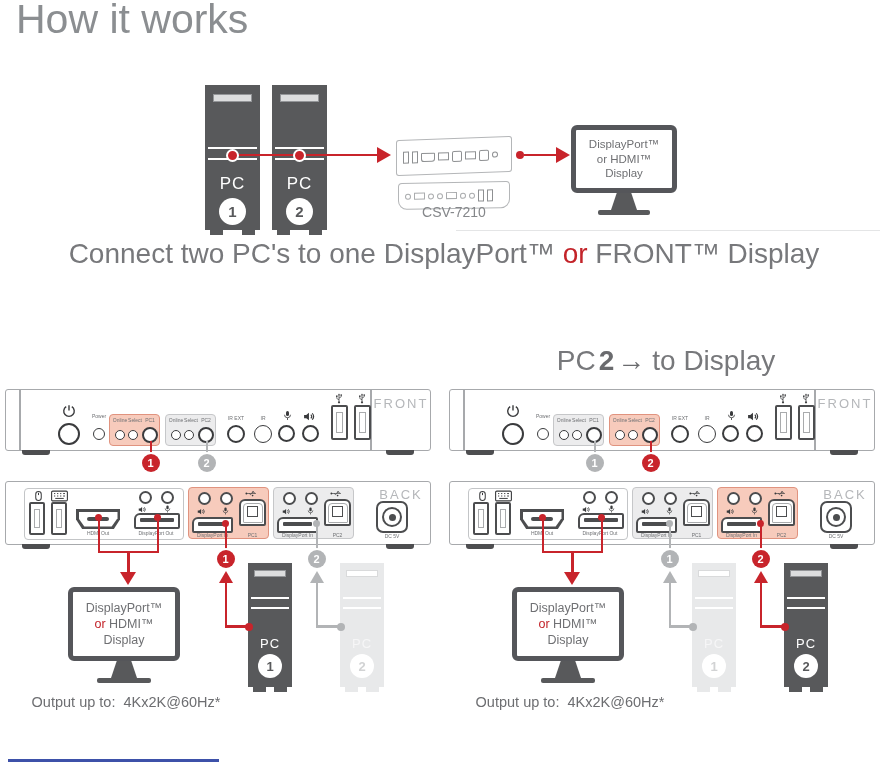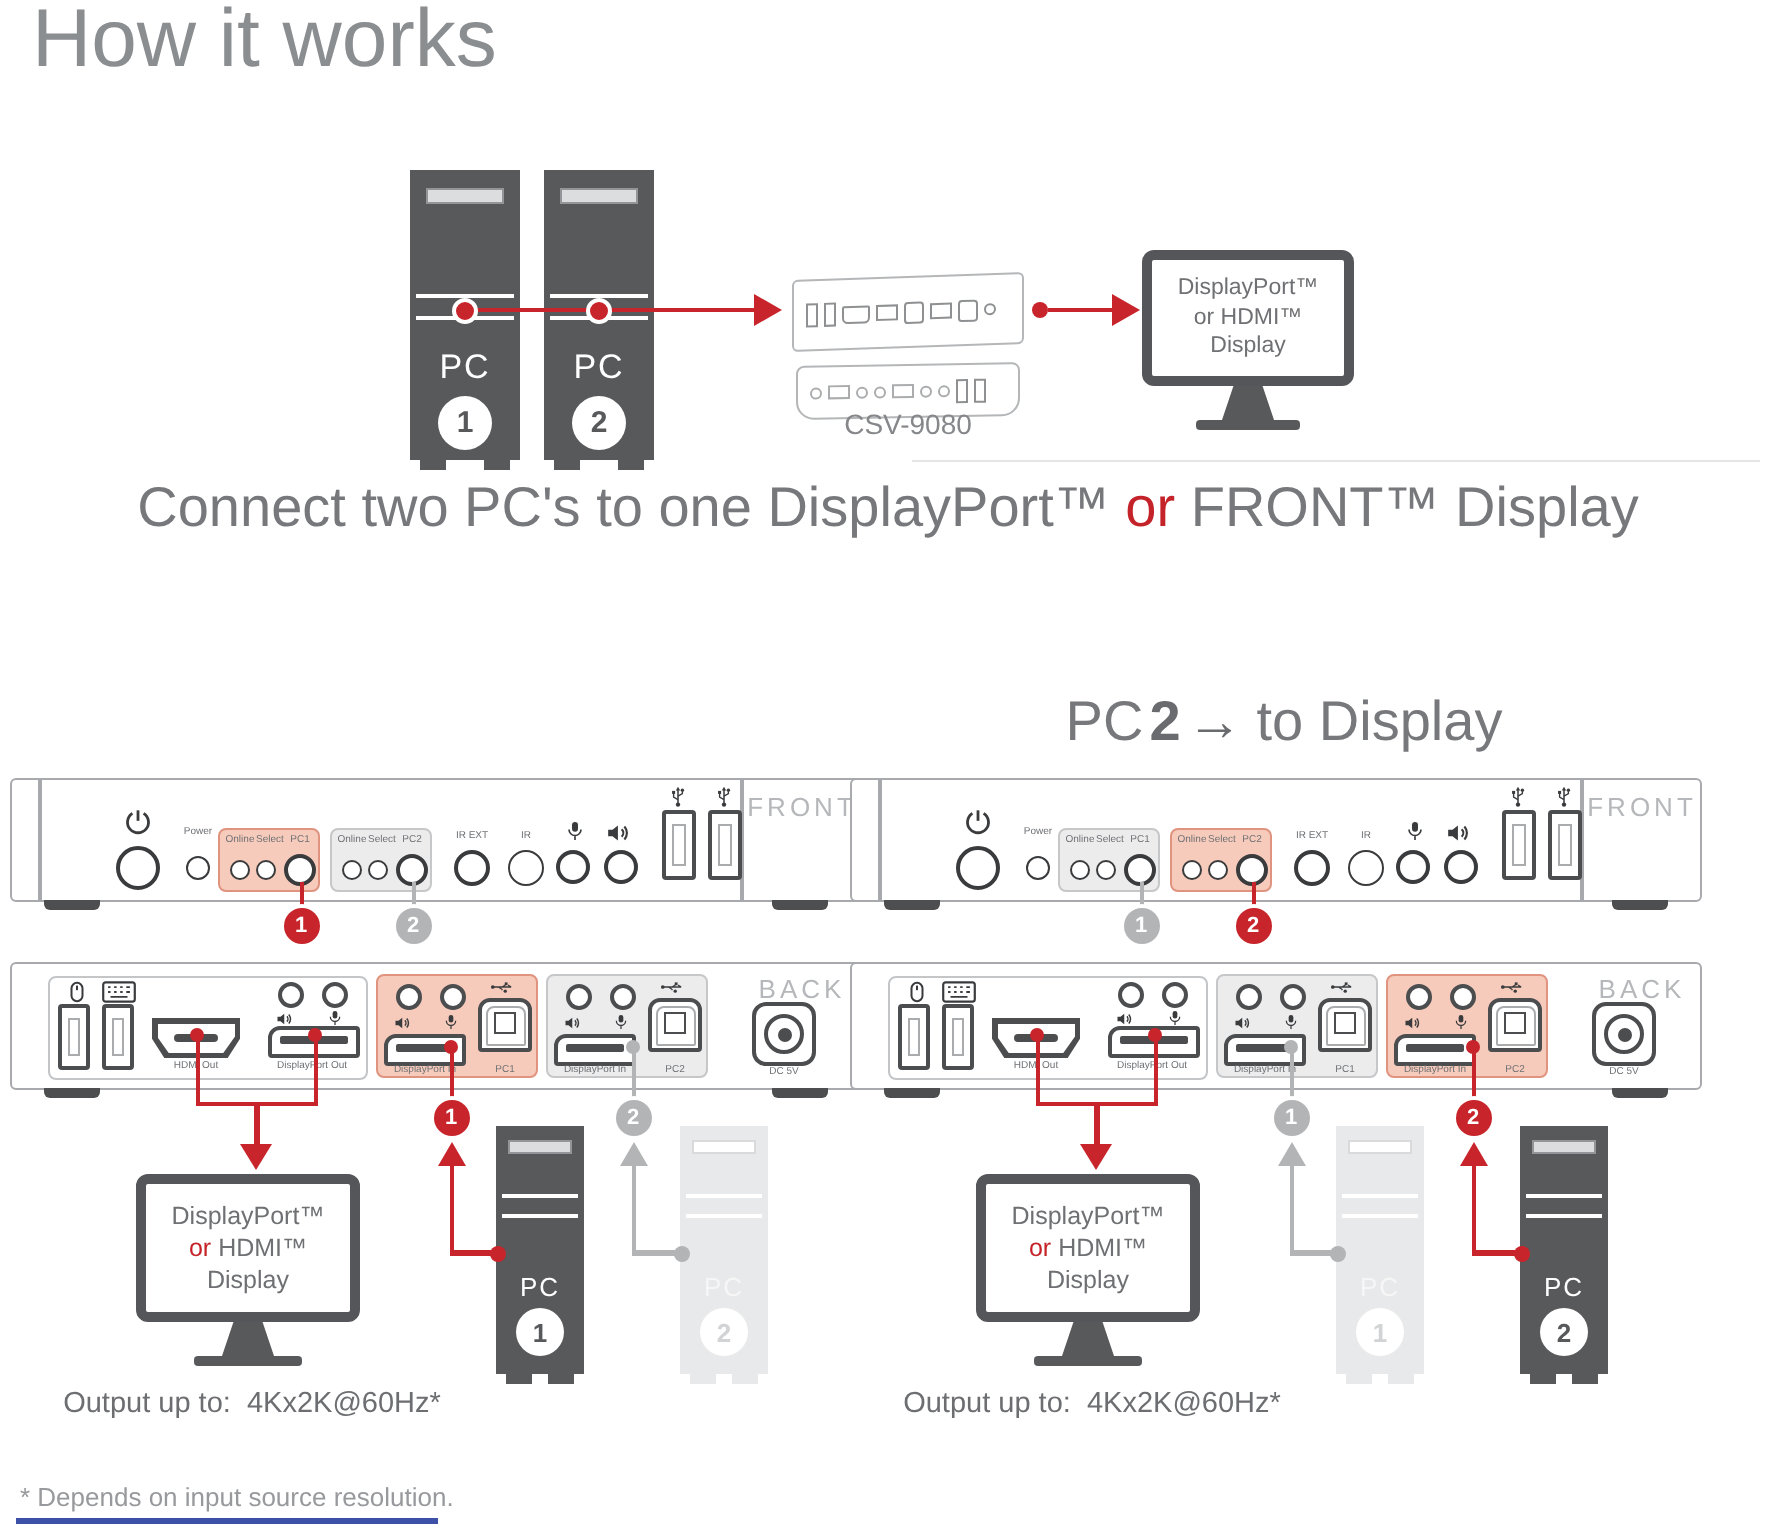--- a/index.html
+++ b/index.html
@@ -56,21 +56,21 @@
   .mon-stand{position:absolute;background:#58595b;clip-path:polygon(22% 0,78% 0,100% 100%,0 100%);}
   .mon-base{position:absolute;background:#58595b;border-radius:2px;}
   .mon-top{left:571px;top:125px;width:106px;}
   .mon-top .mon-screen{width:106px;height:68px;font-size:11.5px;line-height:1.3;color:#6f7073;}
   .mon-top .mon-stand{left:40px;top:68px;width:26px;height:17px;}
   .mon-top .mon-base{left:27px;top:85px;width:52px;height:5px;}
 
   
   #columns{position:absolute;left:0;top:345px;width:888px;height:400px;}
   .column{position:absolute;top:0;width:444px;height:400px;}
-  .col-left{left:0}.col-right{left:420px}
+  .col-left{left:0}.col-right{left:444px}
   .col-heading{position:absolute;top:0;left:0;width:100%;text-align:center;font-size:28px;color:#77787b;}
   .col-heading b{color:#6a6b6e;margin:0 3px;}
   .col-heading .h-arrow{font-weight:bold;color:#6a6b6e;margin-right:7px;}
 
   
   .active-pc1{--c1:#c8242b;--c2:#b2b4b6;--bg1:#f7cbbc;--bd1:#e0937f;--bg2:#ececed;--bd2:#c6c7c9;}
   .active-pc2{--c1:#b2b4b6;--c2:#c8242b;--bg1:#ececed;--bd1:#c6c7c9;--bg2:#f7cbbc;--bd2:#e0937f;}
 
   
   .panel{position:absolute;left:5px;width:424px;background:#fff;border:1.5px solid #a7a9ac;border-radius:3px;box-sizing:content-box;}
@@ -184,21 +184,21 @@
         <span class="kf-bar"></span>
         <span class="kf"></span>
         <span class="kf"></span>
         <span class="kf-bar"></span>
         <span class="kf"></span>
         <span class="kf"></span>
         <span class="kp kp-usb"></span>
         <span class="kp kp-usb"></span>
       </div>
     </div>
-    <div class="device-label">CSV-9080</div>
+    <div class="device-label">CSV-7210</div>
 
     <div class="dotc" style="left:516px;top:151px;width:8px;height:8px;"></div>
     <div class="hline" style="left:524px;top:153.5px;width:34px;"></div>
     <div class="arr-right" style="left:556px;top:147px;"></div>
 
     <div class="monitor mon-top">
       <div class="mon-screen">
         <div class="mon-text">
           <div>DisplayPort™</div>
           <div>or HDMI™</div>
@@ -706,15 +706,14 @@
       <div class="tl l1"></div>
       <div class="tl l2"></div>
       <div class="pc-label">PC</div>
       <div class="num-circle">2</div>
       <div class="tfoot fl"></div>
       <div class="tfoot fr"></div>
     </div>
   </div>
 </div>
 
-  <div class="footnote">* Depends on input source resolution.</div>
   <div class="blue-line"></div>
 </div>
 
 </body></html>

